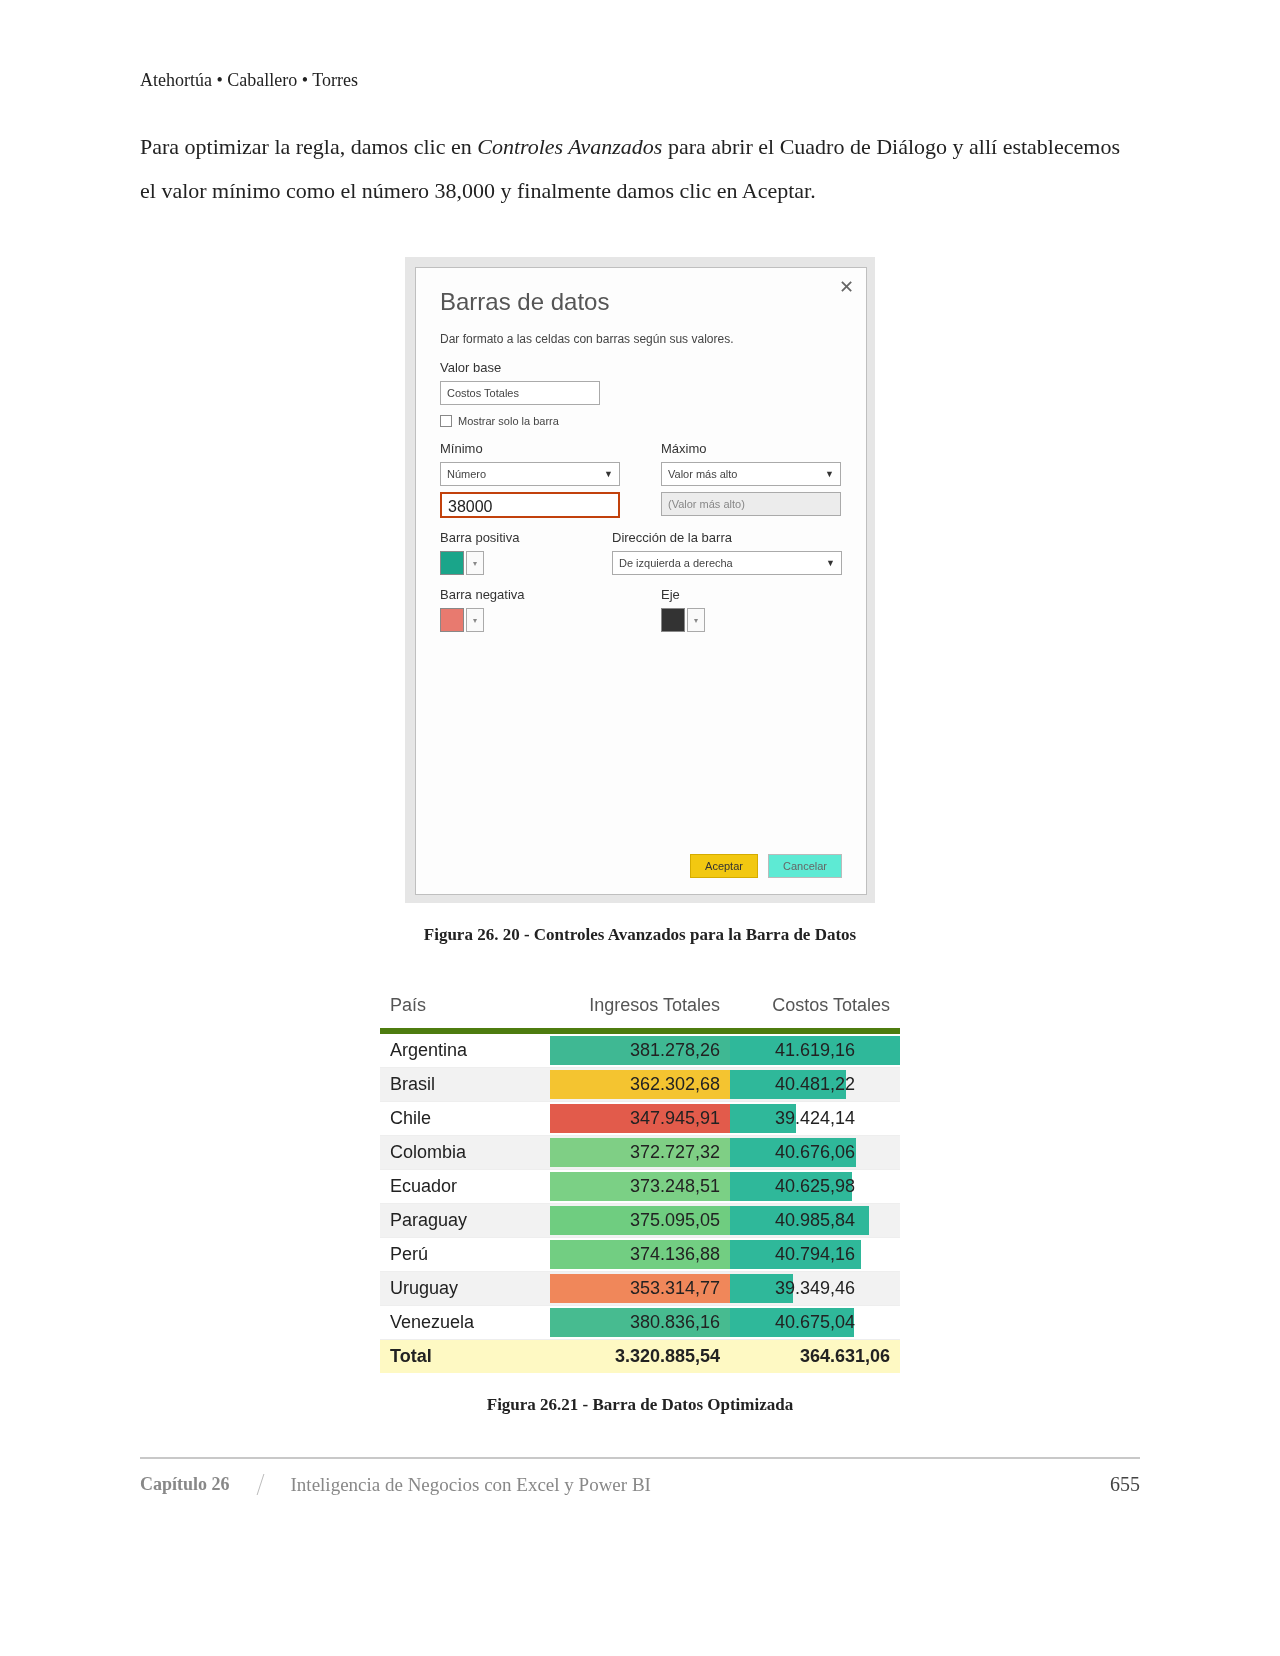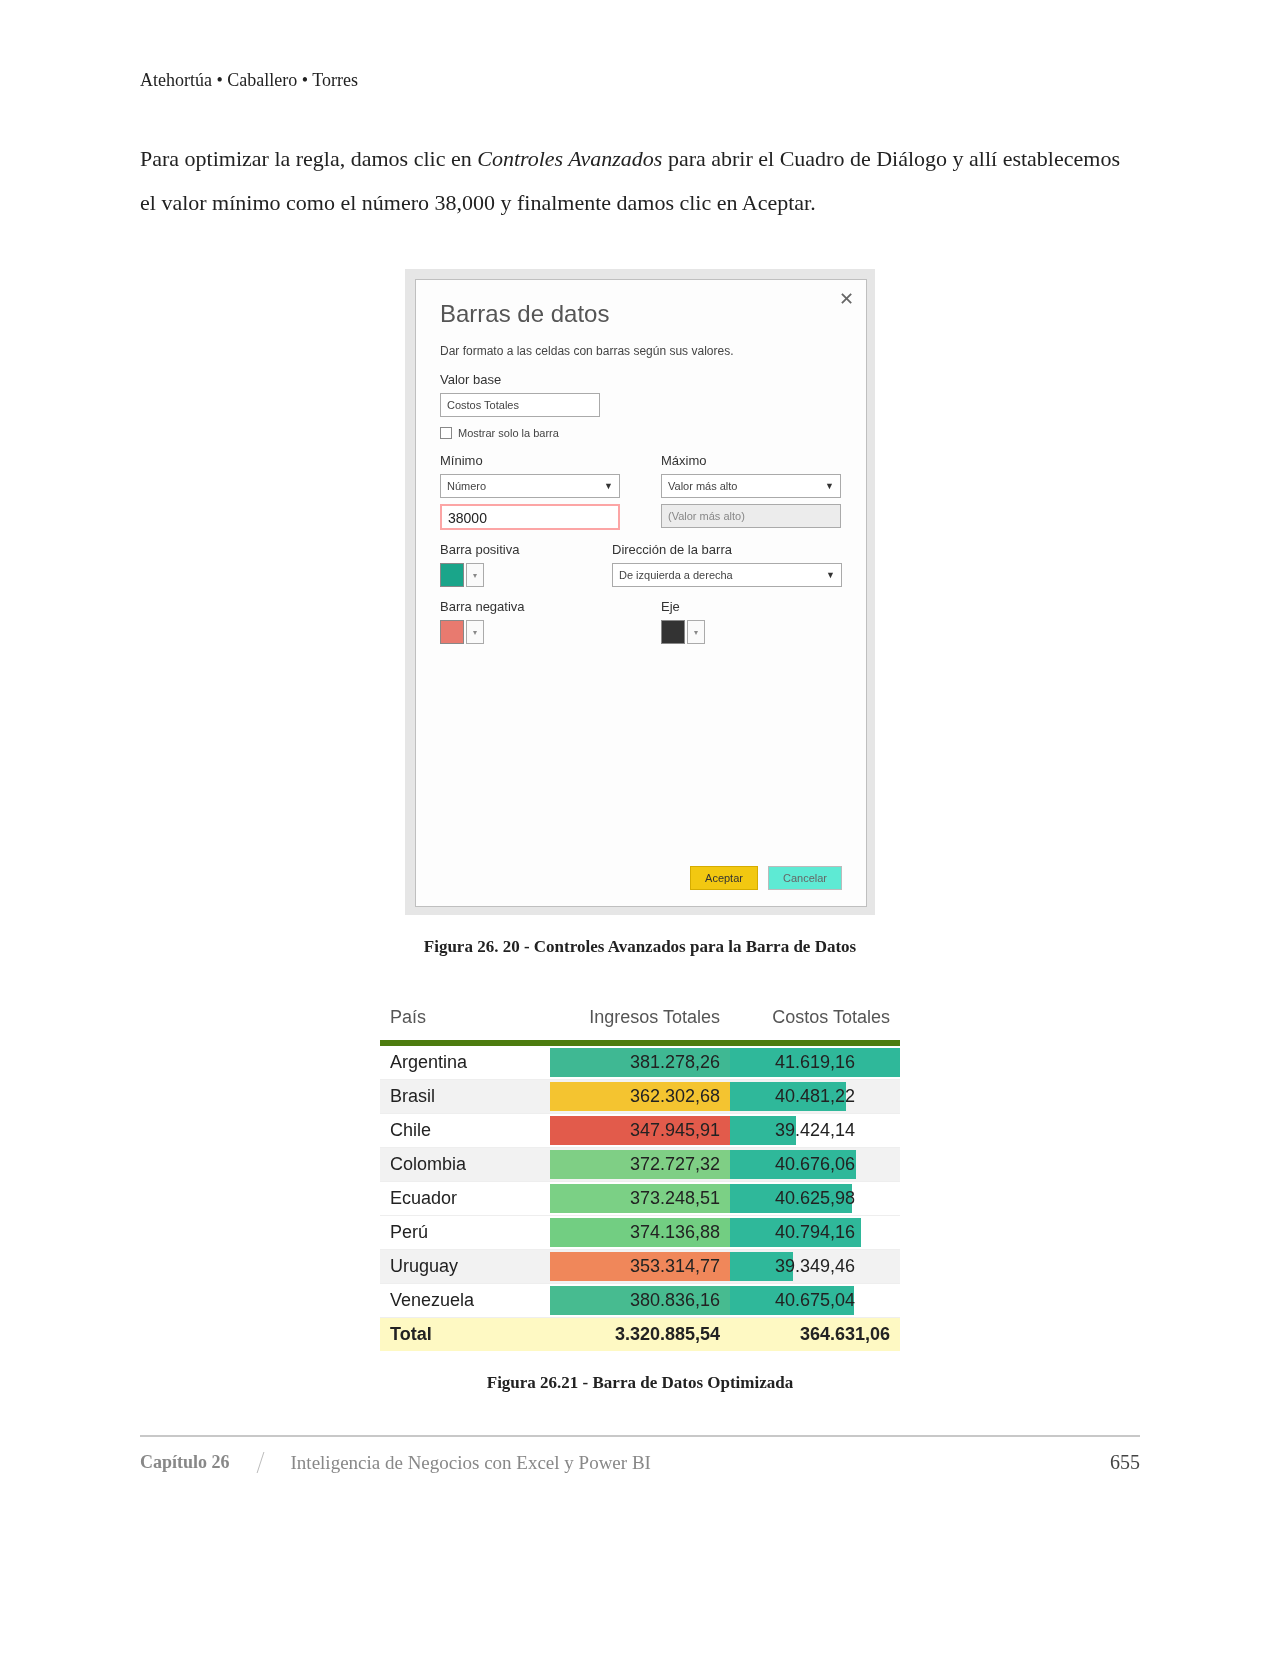--- a/index.html
+++ b/index.html
@@ -9,21 +9,21 @@
     width: 1280px;
     margin: 0 auto;
     color: #222;
   }
   .page {
     padding: 70px 140px 40px 140px;
   }
   .authors {
     font-size: 18px;
     color: #222;
-    margin-bottom: 46px;
+    margin-bottom: 34px;
     font-family: Georgia, "Times New Roman", serif;
   }
   .body-text {
     font-size: 22px;
     line-height: 2.0;
     color: #222;
     margin-bottom: 44px;
     font-family: Georgia, "Times New Roman", serif;
   }
   .body-text .ital { font-style: italic; }
@@ -100,24 +100,24 @@
     color: #444;
     display: flex;
     align-items: center;
     justify-content: space-between;
     background: #fff;
     width: 180px;
   }
   .select.disabled { background: #ececec; color: #888; }
   .caret { font-size: 9px; color: #333; }
   .input-focus {
-    border: 2px solid #fca5a5;
+    border: 2px solid #c2410c;
     height: 26px;
     padding: 4px 6px;
-    font-size: 14px;
+    font-size: 16px;
     color: #222;
     background: #fff;
     width: 180px;
   }
   .barcolor-row {
     display: flex;
     align-items: center;
     margin-top: 6px;
   }
   .color-swatch {
@@ -357,20 +357,25 @@
           <tr class="alt">
             <td>Colombia</td>
             <td class="ingresos"><div class="ing-fill" style="background: rgb(127, 207, 133);"></div><span class="val">372.727,32</span></td>
             <td class="bar"><div class="bar-fill" style="width: 74%; background: rgb(47, 184, 154);"></div><span class="val">40.676,06</span></td>
           </tr>
           <tr>
             <td>Ecuador</td>
             <td class="ingresos"><div class="ing-fill" style="background: rgb(123, 208, 133);"></div><span class="val">373.248,51</span></td>
             <td class="bar"><div class="bar-fill" style="width: 72%; background: rgb(47, 184, 154);"></div><span class="val">40.625,98</span></td>
           </tr>
+          <tr class="alt">
+            <td>Paraguay</td>
+            <td class="ingresos"><div class="ing-fill" style="background: rgb(111, 205, 128);"></div><span class="val">375.095,05</span></td>
+            <td class="bar"><div class="bar-fill" style="width: 82%; background: rgb(47, 184, 154);"></div><span class="val">40.985,84</span></td>
+          </tr>
           <tr>
             <td>Perú</td>
             <td class="ingresos"><div class="ing-fill" style="background: rgb(114, 206, 130);"></div><span class="val">374.136,88</span></td>
             <td class="bar"><div class="bar-fill" style="width: 77%; background: rgb(47, 184, 154);"></div><span class="val">40.794,16</span></td>
           </tr>
           <tr class="alt">
             <td>Uruguay</td>
             <td class="ingresos"><div class="ing-fill" style="background: rgb(240, 135, 90);"></div><span class="val">353.314,77</span></td>
             <td class="bar"><div class="bar-fill" style="width: 37%; background: rgb(47, 184, 154);"></div><span class="val">39.349,46</span></td>
           </tr>

